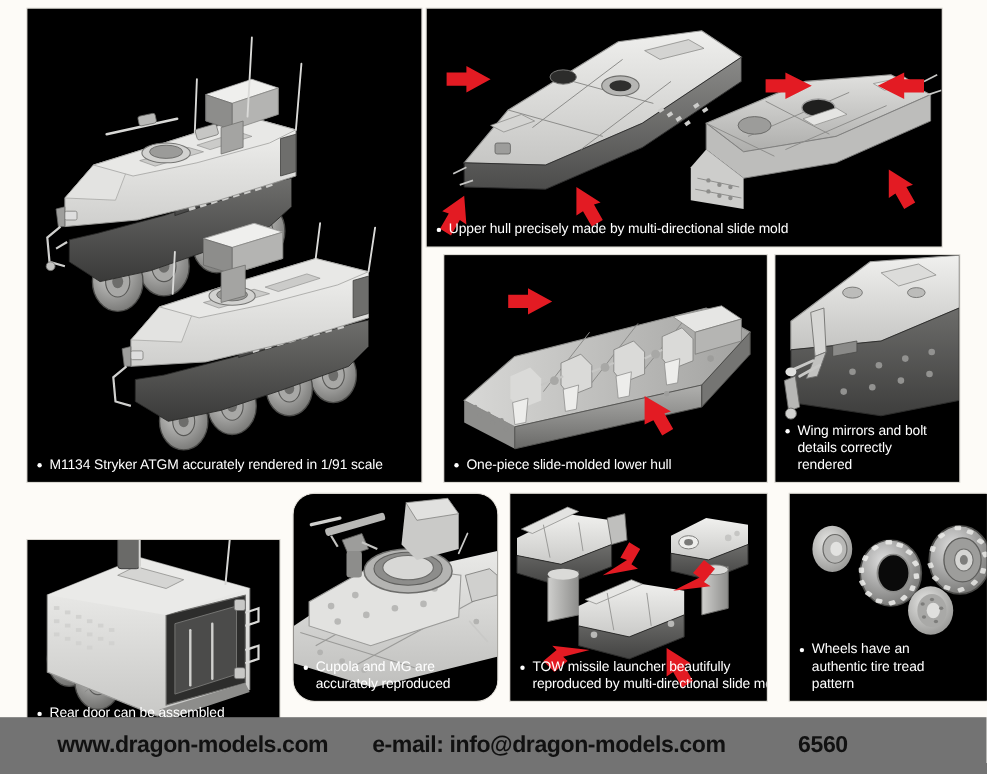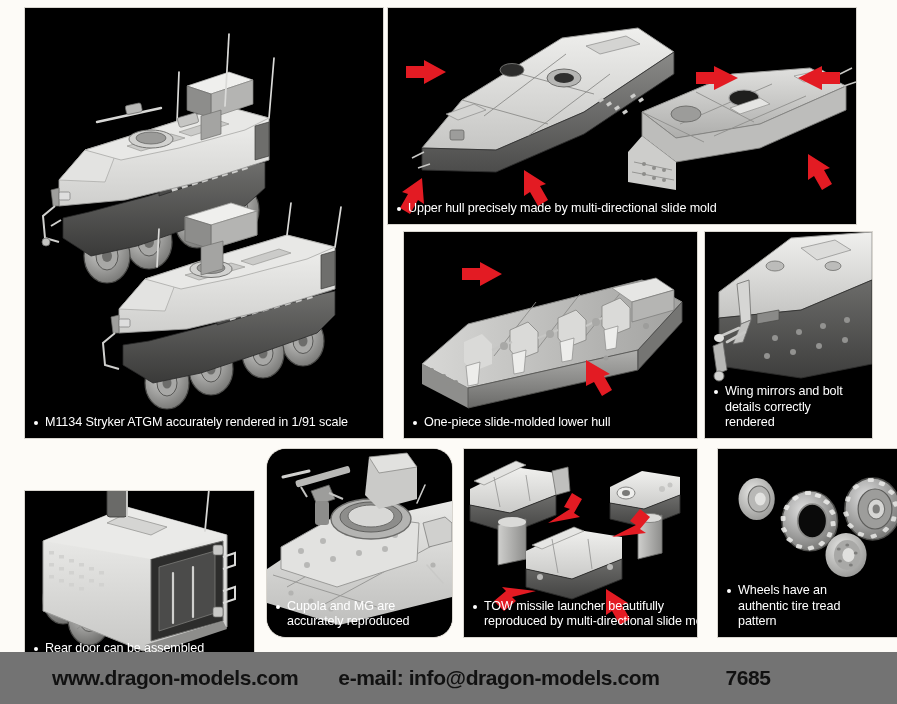--- a/index.html
+++ b/index.html
@@ -815,16 +815,16 @@
     <div class="caption">
       <span class="line first">Wheels have an</span>
       <span class="line">authentic tire tread</span>
       <span class="line">pattern</span>
     </div>
   </div>
 
   <div class="footer">
     <span class="ft f-web">www.dragon-models.com</span>
     <span class="ft f-mail">e-mail: info@dragon-models.com</span>
-    <span class="ft f-num">7685</span>
+    <span class="ft f-num">6560</span>
   </div>
 
 </div>
 
 </body></html>

